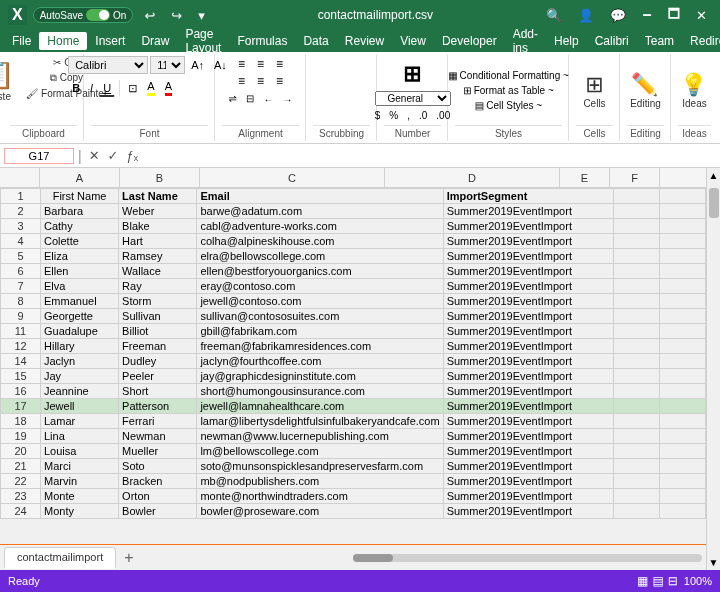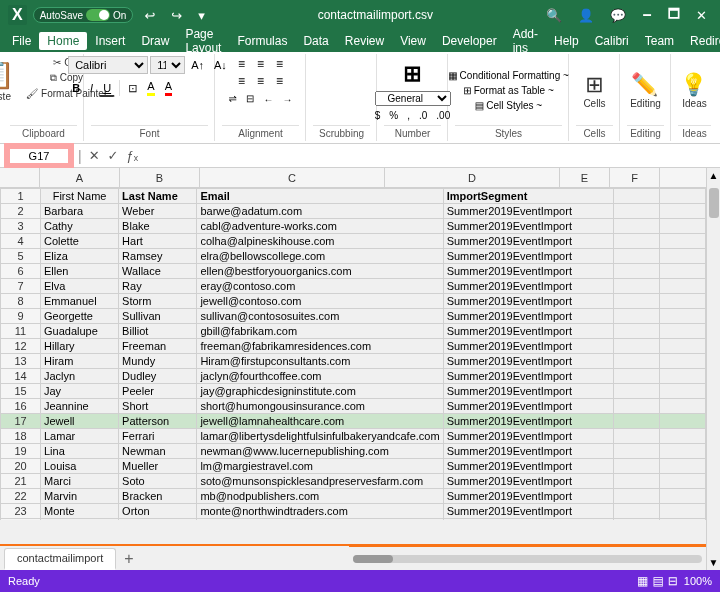--- a/index.html
+++ b/index.html
@@ -130,21 +130,21 @@
     .formula-bar {
       height: 24px;
       background: white;
       border-bottom: 1px solid #d0d0d0;
       display: flex;
       align-items: center;
       padding: 0 4px;
       gap: 4px;
     }
     .name-box {
-      width: 70px; border: 6px solid #fca5a5;
+      width: 70px; border: 1px solid #fca5a5;
       padding: 1px 4px; font-size: 11px; text-align: center;
     }
     .formula-bar-sep { color: #999; font-size: 14px; }
     .formula-btns { display: flex; gap: 2px; }
     .formula-btn { background: none; border: none; cursor: pointer; font-size: 13px; color: #555; padding: 0 3px; }
     .formula-input { flex: 1; border: none; outline: none; font-size: 12px; padding: 0 4px; }
 
     
     .col-headers {
       display: flex;
@@ -605,29 +605,20 @@
             <tr>
                   <td class="row-num">12</td>
                   <td class="col-a">Hillary</td>
                   <td class="col-b">Freeman</td>
                   <td class="col-c">freeman@fabrikamresidences.com</td>
                   <td class="col-d">Summer2019EventImport</td>
                   <td class="col-e"></td>
                   <td class="col-f"></td>
                 </tr>
             <tr>
-                  <td class="row-num">13</td>
-                  <td class="col-a">Hiram</td>
-                  <td class="col-b">Mundy</td>
-                  <td class="col-c">Hiram@firstupconsultants.com</td>
-                  <td class="col-d">Summer2019EventImport</td>
-                  <td class="col-e"></td>
-                  <td class="col-f"></td>
-                </tr>
-            <tr>
                   <td class="row-num">14</td>
                   <td class="col-a">Jaclyn</td>
                   <td class="col-b">Dudley</td>
                   <td class="col-c">jaclyn@fourthcoffee.com</td>
                   <td class="col-d">Summer2019EventImport</td>
                   <td class="col-e"></td>
                   <td class="col-f"></td>
                 </tr>
             <tr>
                   <td class="row-num">15</td>
@@ -672,21 +663,21 @@
                   <td class="col-b">Newman</td>
                   <td class="col-c">newman@www.lucernepublishing.com</td>
                   <td class="col-d">Summer2019EventImport</td>
                   <td class="col-e"></td>
                   <td class="col-f"></td>
                 </tr>
             <tr>
                   <td class="row-num">20</td>
                   <td class="col-a">Louisa</td>
                   <td class="col-b">Mueller</td>
-                  <td class="col-c">lm@margiestravel.com</td>
+                  <td class="col-c">lm@bellowscollege.com</td>
                   <td class="col-d">Summer2019EventImport</td>
                   <td class="col-e"></td>
                   <td class="col-f"></td>
                 </tr>
             <tr>
                   <td class="row-num">21</td>
                   <td class="col-a">Marci</td>
                   <td class="col-b">Soto</td>
                   <td class="col-c">soto@munsonspicklesandpreservesfarm.com</td>
                   <td class="col-d">Summer2019EventImport</td>
@@ -717,21 +708,21 @@
                   <td class="col-b">Bowler</td>
                   <td class="col-c">bowler@proseware.com</td>
                   <td class="col-d">Summer2019EventImport</td>
                   <td class="col-e"></td>
                   <td class="col-f"></td>
                 </tr>
           </tbody>
             </table>
         </div>
 
-        <div style="display:flex; height:26px; background:#f0f0f0; border-top:3px solid #f97316; align-items:center;margin-top:24px;">
+        <div style="display:flex; height:26px; background:#f0f0f0; border-top:1px solid #f97316; align-items:center;margin-top:24px;">
           <div class="sheet-tabs-bar" style="flex:1; border:none;">
             <div class="sheet-tab active">contactmailimport</div>
             <button class="add-sheet-btn">+</button>
           </div>
           <div style="flex:1; display:flex; align-items:center; padding:0 4px;">
             <div style="width:100%; height:8px; background:#d0d0d0; border-radius:4px; position:relative;">
               <div style="width:40px; height:8px; background:#999; border-radius:4px; position:absolute; left:0;"></div>
             </div>
           </div>
         </div>

